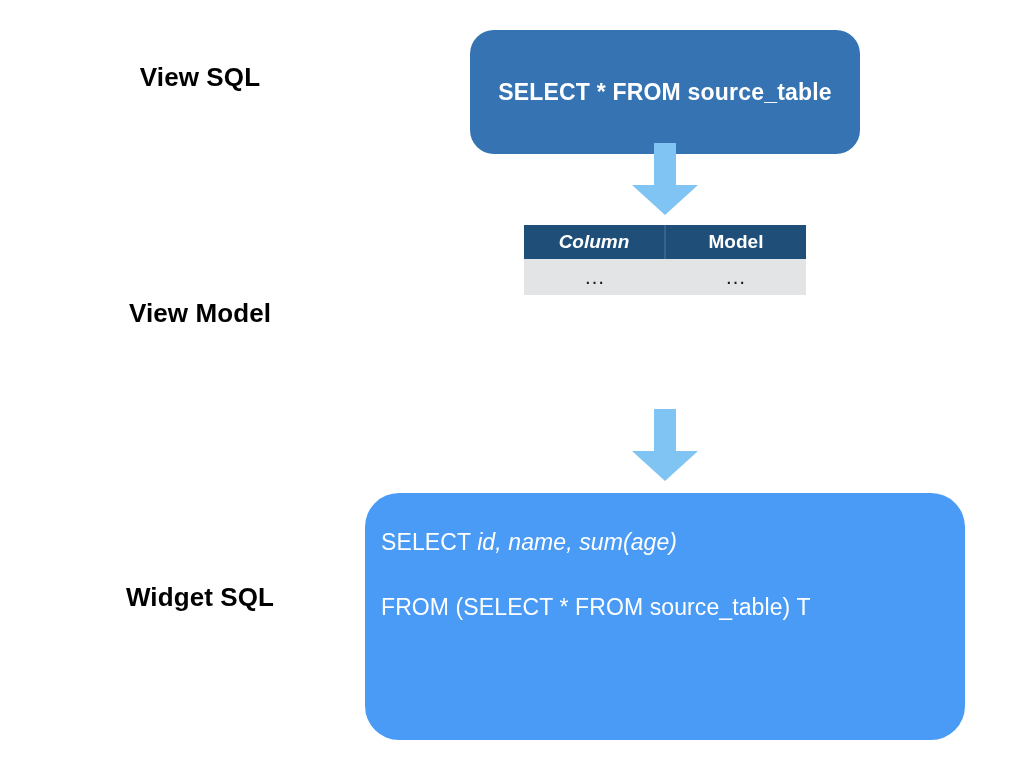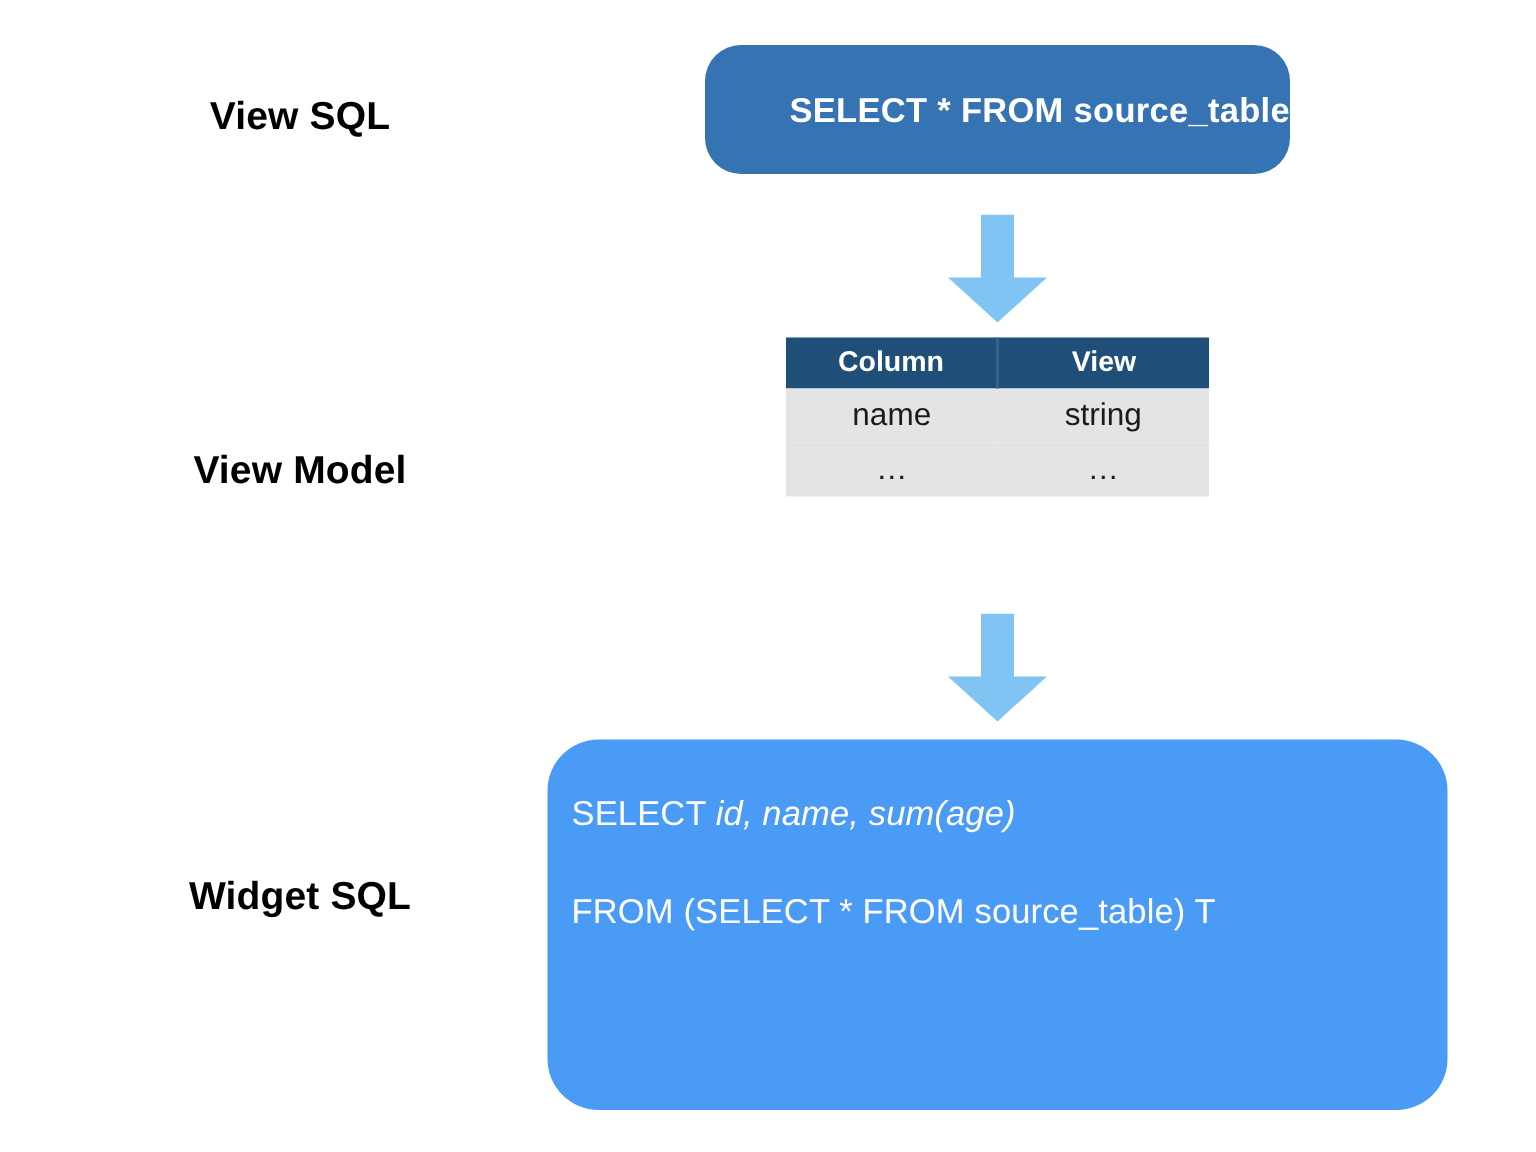--- a/index.html
+++ b/index.html
@@ -34,26 +34,26 @@
   #label-view-sql   { left: 40px; top: 62px;  width: 320px; }
   #label-view-model { left: 40px; top: 298px; width: 320px; }
   #label-widget-sql { left: 40px; top: 582px; width: 320px; }
 
   
   #view-sql-box {
     position: absolute;
     left: 470px;
     top: 30px;
     width: 390px;
-    height: 86px;
+    height: 124px;
     background: #3573B3;
     border-radius: 24px;
     display: flex;
     align-items: center;
-    justify-content: flex-end;
+    justify-content: center;
   }
   #view-sql-box .sql-text {
     color: #ffffff;
     font-weight: bold;
     font-size: 23px;
     letter-spacing: 0.2px;
     white-space: nowrap;
   }
 
   
@@ -76,21 +76,21 @@
   }
   #view-model-table th {
     background: #1F4E79;
     color: #ffffff;
     font-weight: bold;
     font-size: 19px;
     height: 34px;
     text-align: center;
     padding: 0;
   }
-  #view-model-table th.col-header { border-right: 2px solid #39618a; }
+  #view-model-table th.col-header { border-right: 2px solid #39618a; font-style: italic; }
   #view-model-table td {
     font-size: 21px;
     color: #1a1a1a;
     height: 36px;
     text-align: center;
     padding: 0;
     background: #ffffff;
   }
   #view-model-table tr.shaded td { background: #E3E4E6; }
 
@@ -136,28 +136,24 @@
   <div id="arrow-1" class="arrow">
     <svg viewBox="0 0 70 72" width="70" height="72" aria-hidden="true">
       <polygon points="24,0 46,0 46,42 68,42 35,72 2,42 24,42" fill="#7FC4F2"></polygon>
     </svg>
   </div>
 
   <table id="view-model-table">
     <thead>
       <tr>
         <th class="col-header">Column</th>
-        <th>View</th>
+        <th>Model</th>
       </tr>
     </thead>
     <tbody>
-      <tr class="shaded">
-        <td>name</td>
-        <td>string</td>
-      </tr>
       <tr class="shaded">
         <td>…</td>
         <td>…</td>
       </tr>
     </tbody>
   </table>
 
   <div id="arrow-2" class="arrow">
     <svg viewBox="0 0 70 72" width="70" height="72" aria-hidden="true">
       <polygon points="24,0 46,0 46,42 68,42 35,72 2,42 24,42" fill="#7FC4F2"></polygon>

